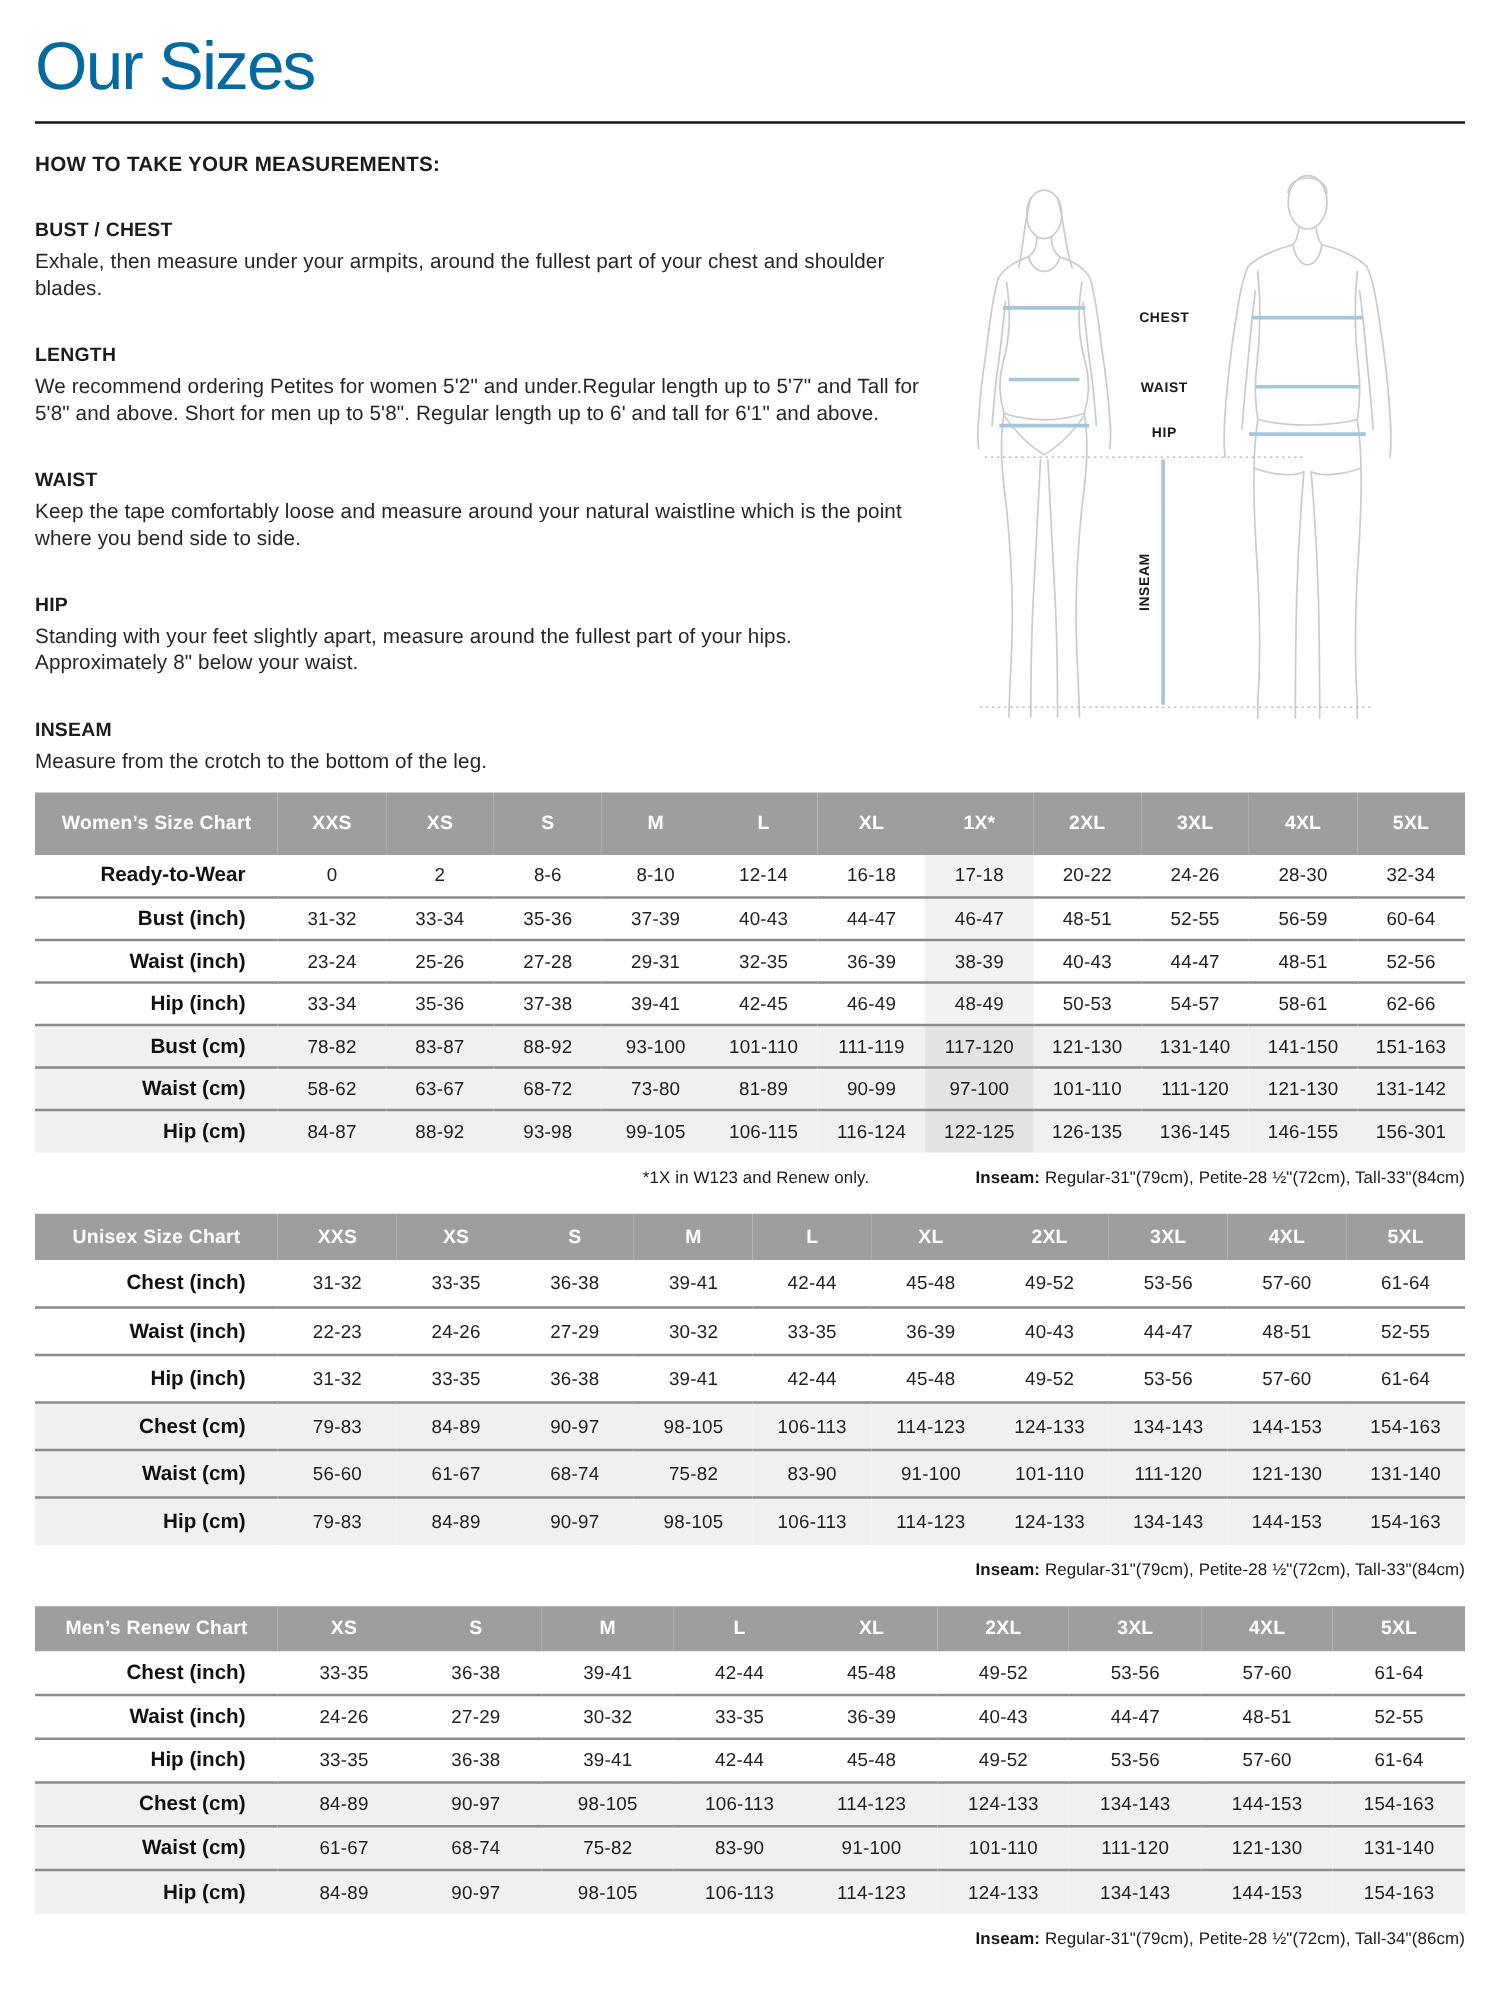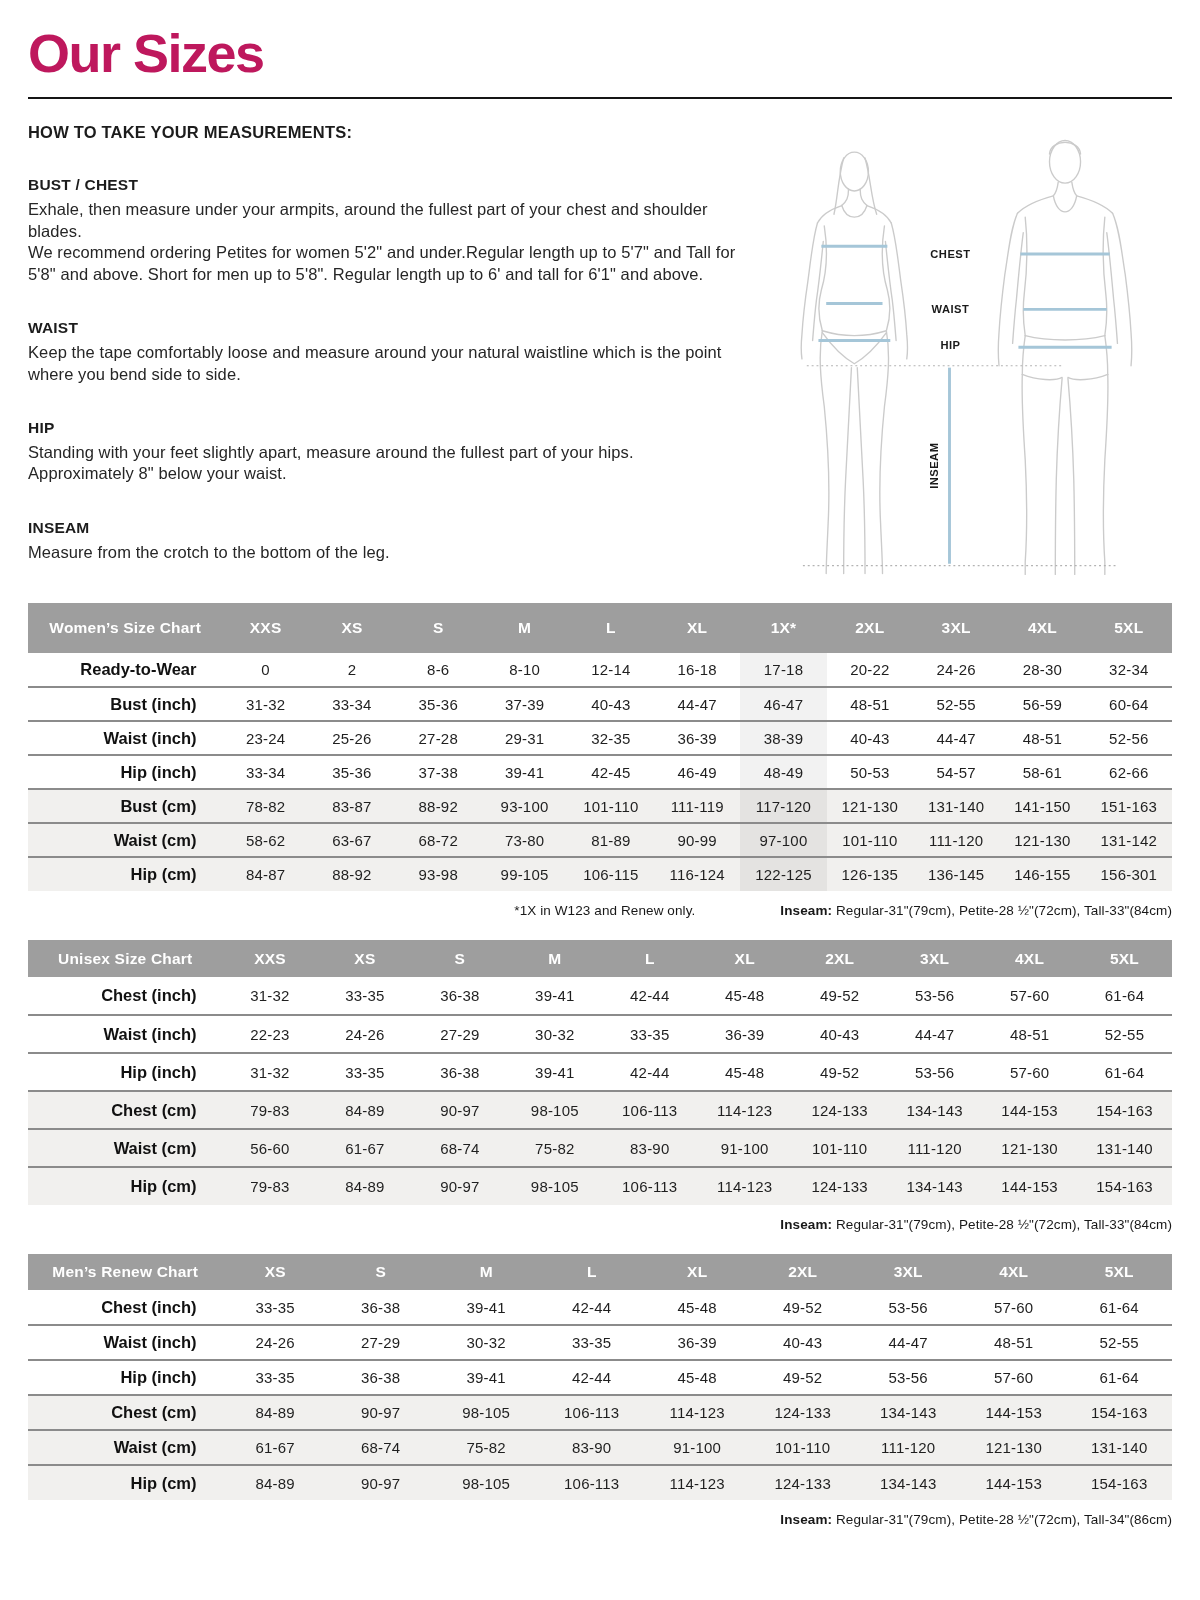--- a/index.html
+++ b/index.html
@@ -13,28 +13,28 @@
     --outline:#cbcbcb;
     --dash:#b3b3b3;
   }
   *{box-sizing:border-box;}
   html,body{margin:0;padding:0;}
   body{
     width:1200px;height:1600px;overflow:hidden;background:#fff;
     font-family:"Liberation Sans",sans-serif;color:var(--ink);
   }
   .page{padding:24px 28px 0 28px;}
-  h1.page-title{font-size:54px;font-weight:700;letter-spacing:-1.5px;margin:0 0 14px 0;line-height:1.1;color:#be185d;}
+  h1.page-title{font-size:54px;font-weight:400;letter-spacing:-1.5px;margin:0 0 14px 0;line-height:1.1;color:#0369a1;}
   .title-rule{height:0;border:none;border-top:2.5px solid #151515;margin:0 0 24px 0;}
   .content-row{display:flex;align-items:flex-start;}
   .instructions{width:715px;flex:0 0 715px;}
   .how-to{font-size:16.5px;font-weight:700;letter-spacing:.2px;margin:0 0 18px 0;}
   .section h3{font-size:15.5px;font-weight:700;letter-spacing:.2px;margin:34px 0 5px 0;}
   .section p{font-size:16.5px;line-height:1.3;margin:0;color:#262626;letter-spacing:.1px;}
-  .figure-wrap{flex:1;display:flex;justify-content:flex-end;padding-right:2px;}
+  .figure-wrap{flex:1;display:flex;padding-right:2px;}
   .figure-wrap svg{display:block;}
   .svg-label{font-family:"Liberation Sans",sans-serif;font-size:11.5px;font-weight:700;fill:#1a1a1a;letter-spacing:.5px;}
 
   .tables-wrap{margin-top:14px;}
   .table-block + .table-block{margin-top:22px;}
   table.size-table{width:100%;border-collapse:collapse;table-layout:fixed;}
   table.size-table thead th{
     background:var(--header_bg);color:var(--header_text);
     font-size:15.5px;font-weight:700;text-align:center;letter-spacing:.2px;
   }
@@ -68,20 +68,21 @@
 
   <div class="content-row">
     <div class="instructions">
       <h2 class="how-to">HOW TO TAKE YOUR MEASUREMENTS:</h2>
       <div>
           <div class="section">
             <h3>BUST / CHEST</h3>
             <p>Exhale, then measure under your armpits, around the fullest part of your chest and shoulder blades.</p>
           </div>
           <div class="section">
+            <h3>LENGTH</h3>
             <p>We recommend ordering Petites for women 5'2" and under.Regular length up to 5'7" and Tall for 5'8" and above. Short for men up to 5'8". Regular length up to 6' and tall for 6'1" and above.</p>
           </div>
           <div class="section">
             <h3>WAIST</h3>
             <p>Keep the tape comfortably loose and measure around your natural waistline which is the point where you bend side to side.</p>
           </div>
           <div class="section">
             <h3>HIP</h3>
             <p>Standing with your feet slightly apart, measure around the fullest part of your hips. Approximately 8" below your waist.</p>
           </div>

